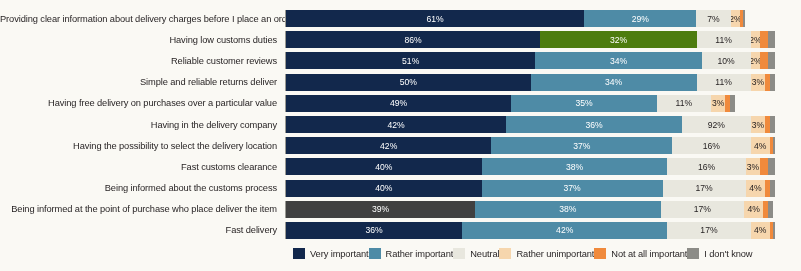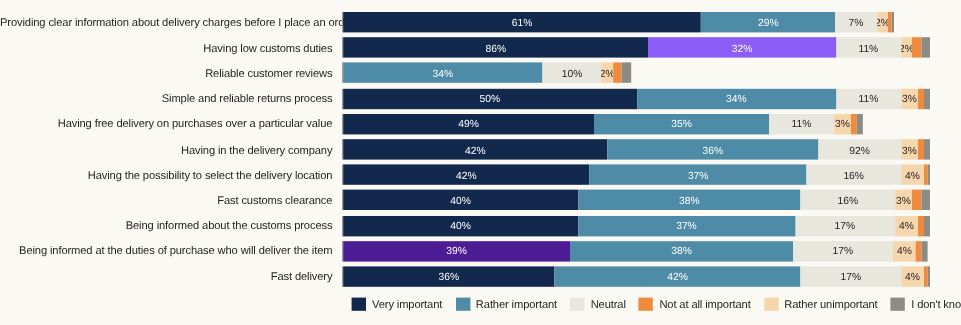--- a/index.html
+++ b/index.html
@@ -67,21 +67,20 @@
     left: 293px;
     top: 248px;
     width: 500px;
     display: flex;
     align-items: center;
     gap: 0px;
   }
   .legend-item {
     display: flex;
     align-items: center;
-    margin-right: 11px;
   }
   .legend-swatch {
     width: 12px;
     height: 11px;
     margin-right: 5px;
     flex: none;
   }
   .legend-text {
     font-size: 9.3px;
     color: #231f20;
@@ -112,72 +111,75 @@
           <div class="seg seg-label-dark" style="background: rgb(240, 138, 60); width: 2.934px;"></div>
           <div class="seg seg-label-dark" style="background: rgb(140, 140, 135); width: 1.956px;"></div>
         </div>
       </div>
       <div class="row">
         <div class="row-label">Having low customs duties</div>
         <div class="bar-wrap">
           <div class="seg seg-label-light" style="background: rgb(18, 40, 76); width: 254.28px;">
             <span>86%</span>
           </div>
-          <div class="seg seg-label-light" style="background: #8b5cf6; width: 156.48px;">
+          <div class="seg seg-label-light" style="background: #4d7c0f; width: 156.48px;">
             <span>32%</span>
           </div>
           <div class="seg seg-label-dark" style="background: rgb(232, 231, 222); width: 53.79px;">
             <span>11%</span>
           </div>
           <div class="seg seg-label-dark" style="background: rgb(246, 214, 173); width: 9.78px;">
             <span>2%</span>
           </div>
           <div class="seg seg-label-dark" style="background: rgb(240, 138, 60); width: 7.335px;"></div>
           <div class="seg seg-label-dark" style="background: rgb(140, 140, 135); width: 7.335px;"></div>
         </div>
       </div>
       <div class="row">
         <div class="row-label">Reliable customer reviews</div>
         <div class="bar-wrap">
+          <div class="seg seg-label-light" style="background: rgb(18, 40, 76); width: 249.39px;">
+            <span>51%</span>
+          </div>
           <div class="seg seg-label-light" style="background: rgb(78, 139, 166); width: 166.26px;">
             <span>34%</span>
           </div>
           <div class="seg seg-label-dark" style="background: rgb(232, 231, 222); width: 48.9px;">
             <span>10%</span>
           </div>
           <div class="seg seg-label-dark" style="background: rgb(246, 214, 173); width: 9.78px;">
             <span>2%</span>
           </div>
           <div class="seg seg-label-dark" style="background: rgb(240, 138, 60); width: 7.335px;"></div>
           <div class="seg seg-label-dark" style="background: rgb(140, 140, 135); width: 7.335px;"></div>
         </div>
       </div>
       <div class="row">
-        <div class="row-label">Simple and reliable returns process</div>
+        <div class="row-label">Simple and reliable returns deliver</div>
         <div class="bar-wrap">
           <div class="seg seg-label-light" style="background: rgb(18, 40, 76); width: 244.5px;">
             <span>50%</span>
           </div>
           <div class="seg seg-label-light" style="background: rgb(78, 139, 166); width: 166.26px;">
             <span>34%</span>
           </div>
           <div class="seg seg-label-dark" style="background: rgb(232, 231, 222); width: 53.79px;">
             <span>11%</span>
           </div>
           <div class="seg seg-label-dark" style="background: rgb(246, 214, 173); width: 14.67px;">
             <span>3%</span>
           </div>
           <div class="seg seg-label-dark" style="background: rgb(240, 138, 60); width: 4.89px;"></div>
           <div class="seg seg-label-dark" style="background: rgb(140, 140, 135); width: 4.89px;"></div>
         </div>
       </div>
       <div class="row">
         <div class="row-label">Having free delivery on purchases over a particular value</div>
         <div class="bar-wrap">
-          <div class="seg seg-label-light" style="background: rgb(18, 40, 76); width: 209px;">
+          <div class="seg seg-label-light" style="background: rgb(18, 40, 76); width: 225px;">
             <span>49%</span>
           </div>
           <div class="seg seg-label-light" style="background: rgb(78, 139, 166); width: 146px;">
             <span>35%</span>
           </div>
           <div class="seg seg-label-dark" style="background: rgb(232, 231, 222); width: 53.79px;">
             <span>11%</span>
           </div>
           <div class="seg seg-label-dark" style="background: rgb(246, 214, 173); width: 14.67px;">
             <span>3%</span>
@@ -256,23 +258,23 @@
             <span>17%</span>
           </div>
           <div class="seg seg-label-dark" style="background: rgb(246, 214, 173); width: 19.56px;">
             <span>4%</span>
           </div>
           <div class="seg seg-label-dark" style="background: rgb(240, 138, 60); width: 4.89px;"></div>
           <div class="seg seg-label-dark" style="background: rgb(140, 140, 135); width: 4.89px;"></div>
         </div>
       </div>
       <div class="row">
-        <div class="row-label">Being informed at the duties of purchase who will deliver the item</div>
-        <div class="bar-wrap">
-          <div class="seg seg-label-light" style="background: #4c1d95; width: 189px; text-align: right;">
+        <div class="row-label">Being informed at the point of purchase who place deliver the item</div>
+        <div class="bar-wrap">
+          <div class="seg seg-label-light" style="background: #404040; width: 189px; text-align: right;">
             <span>39%</span>
           </div>
           <div class="seg seg-label-light" style="background: rgb(78, 139, 166); width: 185.82px;">
             <span>38%</span>
           </div>
           <div class="seg seg-label-dark" style="background: rgb(232, 231, 222); width: 83.13px;">
             <span>17%</span>
           </div>
           <div class="seg seg-label-dark" style="background: rgb(246, 214, 173); width: 19.56px;">
             <span>4%</span>
@@ -308,25 +310,25 @@
       </div>
       <div class="legend-item">
         <span class="legend-swatch" style="background: rgb(78, 139, 166);"></span>
         <span class="legend-text">Rather important</span>
       </div>
       <div class="legend-item">
         <span class="legend-swatch" style="background: rgb(232, 231, 222);"></span>
         <span class="legend-text">Neutral</span>
       </div>
       <div class="legend-item">
+        <span class="legend-swatch" style="background: rgb(246, 214, 173);"></span>
+        <span class="legend-text">Rather unimportant</span>
+      </div>
+      <div class="legend-item">
         <span class="legend-swatch" style="background: rgb(240, 138, 60);"></span>
         <span class="legend-text">Not at all important</span>
-      </div>
-      <div class="legend-item">
-        <span class="legend-swatch" style="background: rgb(246, 214, 173);"></span>
-        <span class="legend-text">Rather unimportant</span>
       </div>
       <div class="legend-item">
         <span class="legend-swatch" style="background: rgb(140, 140, 135);"></span>
         <span class="legend-text">I don't know</span>
       </div>
     </div>
 </div>
 
 </body></html>

